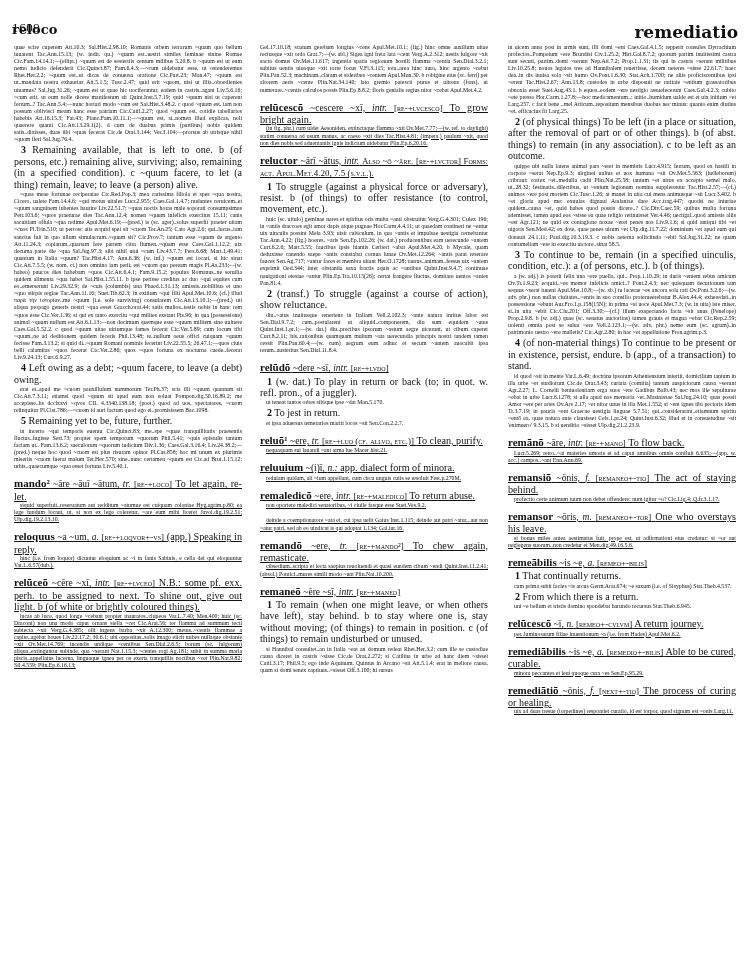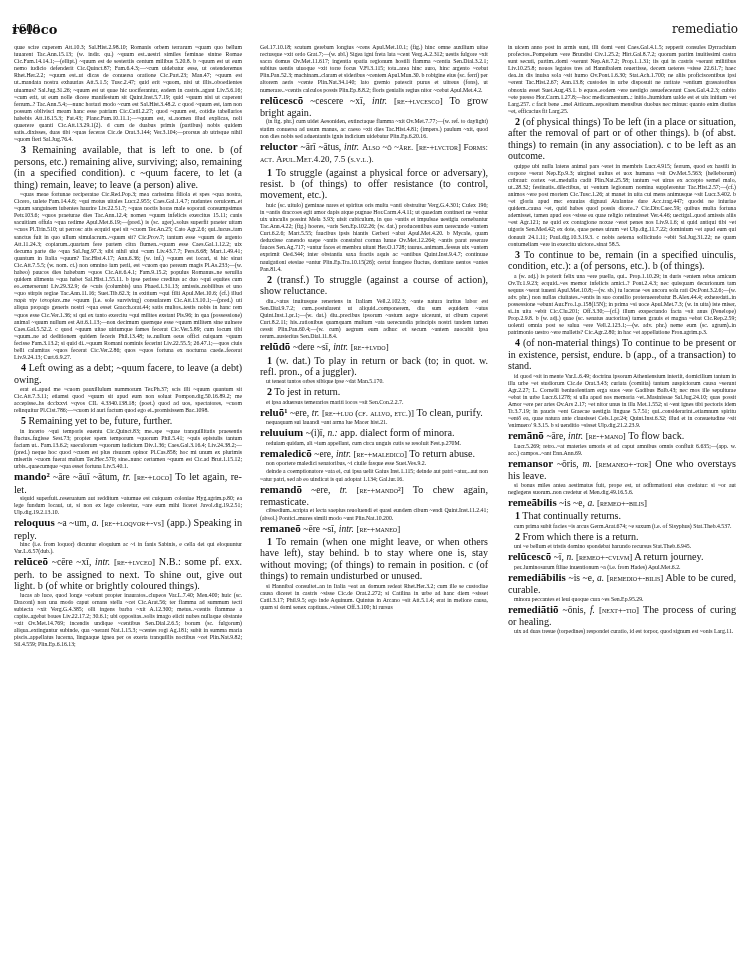--- a/index.html
+++ b/index.html
@@ -1,28 +1,28 @@
 <!DOCTYPE html>
 <html><head>
 <meta charset="utf-8">
 <style>
   html, body { margin: 0; padding: 0; background: #ffffff; }
   body { width: 750px; height: 963px; overflow: hidden; font-family: "DejaVu Serif", serif; color: #111; }
   .page { position: relative; width: 750px; height: 963px; }
   .header { position: absolute; top: 22px; left: 12px; right: 12px; height: 20px; }
   .hw-left { position: absolute; left: 0; top: 0; font-weight: bold; font-size: 13px; }
   .hw-center { position: absolute; left: 0; right: 0; top: 0; font-size: 11px; }
-  .hw-right { position: absolute; right: 0; top: 0; font-weight: normal; font-size: 12px; }
+  .hw-right { position: absolute; right: 0; top: 0; font-weight: bold; font-size: 17px; }
   .col { position: absolute; top: 44px; width: 228px; font-size: 5.6px; line-height: 7.15px; text-align: justify; }
   .c1 { left: 14px; } .c2 { left: 260px; } .c3 { left: 508px; }
   .cit { font-family: "Liberation Serif", serif; font-size: 5.8px; line-height: 7.1px; text-align: justify; margin: 0; text-indent: 6px; }
   .cit.cont { text-indent: 0; }
   .sense { font-family: "Liberation Serif", serif; font-size: 10px; line-height: 11.4px; margin: 1px 0 1px 0; text-indent: 7px; text-align: justify; }
   .sense b { font-weight: bold; }
-  .entry { margin-top: 1px; }
+  .entry { margin-top: 8px; text-decoration: underline; }
   .lemma-line { font-family: "Liberation Serif", serif; font-size: 10.2px; line-height: 11.4px; text-align: justify; margin: 0; }
   .lemma { font-weight: bold; font-size: 11px; }
   .gram { font-size: 9.5px; }
   .etym { font-variant: small-caps; font-size: 9px; }
   .def { font-size: 10.2px; }
 </style>
 </head>
 <body>
 
 <div class="page">
@@ -104,20 +104,24 @@
       <p class="cit">quippe ubi nulla latens animal pars ~eret in membris Lucr.4.915; ferrum, quod ex hastili in corpore ~serat Nep.Ep.9.3; uirginei uultus et uox humana ~sit Ov.Met.5.563; (helleborum) cribraut: cortex ~et..medulla cadit Plin.Nat.25.58; tantum ~et uirus ex accepto semel malo, ut..28.32; festinatis..dilectibus, ut ~entum legionum nomina supplerentur Tac.Hist.2.57;—(cf.) animos ~ere post mortem Cic.Tusc.1.26; at manet in uita cui mens animusque ~sit Lucr.3.402.  b ~et gloria apud me: exuuias dignaui Atalantae dare Acc.trag.447; quodsi ne iniuriae quidem..causa ~et, quid habes quod possis dicere..? Cic.Div.Caec.59; quibus multa fortuna ademisset, tamen apud eos ~sisse ea quae religio retinuisset Ver.4.46; uectigal..quod amissis aliis ~est Agr.121; ne quid ex contagione noxae ~eret penes nos Liv.9.1.6; si quid antiqui tibi ~et uigoris Sen.Med.42; ex dote, quae penes uirum ~et Ulp.dig.11.7.22; dominium ~et apud eum qui donauit 24.1.11; Paul.dig.10.3.19.3.  c nobis aeterna sollicitudo ~ebit Sal.Jug.31.22; ne quam contumeliam ~ere in exercitu uictore..sinat 58.5.</p>
       <p class="sense"><b>3</b> <span>To continue to be, remain (in a specified uinculis, condition, etc.): a (of persons, etc.). b (of things).</span></p>
       <p class="cit">a (w. adj.) is poterit felix una ~ere puella, qui.. Prop.1.10.29; in duris ~entem rebus amicum Ov.Tr.1.9.23; ecquid..~es memor infelicis amici..? Pont.2.4.3; nec quisquam decurionum tam sequus ~serat iuueni Apul.Met.10.8;—(w. sb.) tu lacerae ~es ancora sola rati Ov.Pont.3.2.6;—(w. adv. phr.) non nullas ciuitates..~entis in suo consilio proterueerebatur B.Alex.44.4; exheredati..in possessione ~ebunt Aur.Fro.1.p.158(15N); in prima ~si uoce Apul.Met.7.3; (w. in uita) iste miser, si..in uita ~ebit Cic.Clu.201; Off.3.30;—(cf.) illum exspectando facta ~sit anus (Penelope) Prop.2.9.8.  b (w. adj.) quae (sc. senatus auctoritas) tamen grauis et magna ~ebat Cic.Rep.2.59; uolenti omnia post se salua ~ere Vell.2.123.1;—(w. adv. phr.) neme eum (sc. agrum)..in patrimonio uestro ~ere malletis? Cic.Agr.2.80; in hac ~et appellatione Fron.agrim.p.3.</p>
       <p class="sense"><b>4</b> <span>(of non-material things) To continue to be present or in existence, persist, endure. b (app., of a transaction) to stand.</span></p>
       <p class="cit">id quod ~sit in mente Var.L.6.49; doctrina ipsorum Atheniensium interiit, domicilium tantum in illa urbe ~et studiorum Cic.de Orat.3.43; curiata (comitia) tantum auspiciorum causa ~serunt Agr.2.27; L. Cornelii beniuolentiam erga suos ~ere Gadibus Balb.43; nec mos ille sepulturae ~ebat in urbe Lucr.6.1278; si ulla apud nos memoria ~et..Masinissae Sal.Jug.24.10; quas possit Amor ~ere per artes Ov.Ars 2.17; ~et nitor unus in illa Met.1.552; si ~ent ignes tibi pectoris idem Tr.3.7.19; in paucis ~ent Graecae uestigia linguae 5.7.51; qui..considerarint..etiamnum spiritu ~entō ea, quae natura ante clausisset Cels.1.pr.24; Quint.Inst.6.32; illud et in consuetudine ~sit 'enimuero' 9.3.15.  b si uenditio ~sisset Ulp.dig.21.2.23.9.</p>
       <div class="entry">
         <p class="lemma-line"><span class="lemma">remānō</span> <span class="gram">~āre,</span> <i class="gram">intr.</i> <span class="etym">[re-+mano]</span> <span class="def">To flow back.</span></p>
         <p class="cit">Lucr.5.269; retro..~at materies umoris et ad caput amnibus omnis confluit 6.635;—(app. w. acc.) campos..~ant Enn.Ann.69.</p>
       </div>
       <div class="entry">
+        <p class="lemma-line"><span class="lemma">remansiō</span> <span class="gram">~ōnis,</span> <i class="gram">f.</i> <span class="etym">[remaneo+-tio]</span> <span class="def">The act of staying behind.</span></p>
+        <p class="cit">profectio certe animum tuum non debet offendere: num igitur ~o? Cic.Lig.4; Q.fr.3.1.17.</p>
+      </div>
+      <div class="entry">
         <p class="lemma-line"><span class="lemma">remansor</span> <span class="gram">~ōris,</span> <i class="gram">m.</i> <span class="etym">[remaneo+-tor]</span> <span class="def">One who overstays his leave.</span></p>
         <p class="cit">si bonus miles antea aestimatus fuit, prope est, ut adfirmationi eius credatur: si ~or aut neglegens suorum..non credetur ei Men.dig.49.16.5.6.</p>
       </div>
       <div class="entry">
         <p class="lemma-line"><span class="lemma">remeābilis</span> <span class="gram">~is ~e,</span> <i class="gram">a.</i> <span class="etym">[remeo+-bilis]</span></p>
       </div>
       <p class="sense"><b>1</b> <span>That continually returns.</span></p>
       <p class="cit">cum prima subit facies ~is arcus Germ.Arat.674; ~e saxum (i.e. of Sisyphus) Stat.Theb.4.537.</p>
       <p class="sense"><b>2</b> <span>From which there is a return.</span></p>
       <p class="cit">uni ~e bellum et tristis domino spondebat harundo recursus Stat.Theb.6.945.</p>

